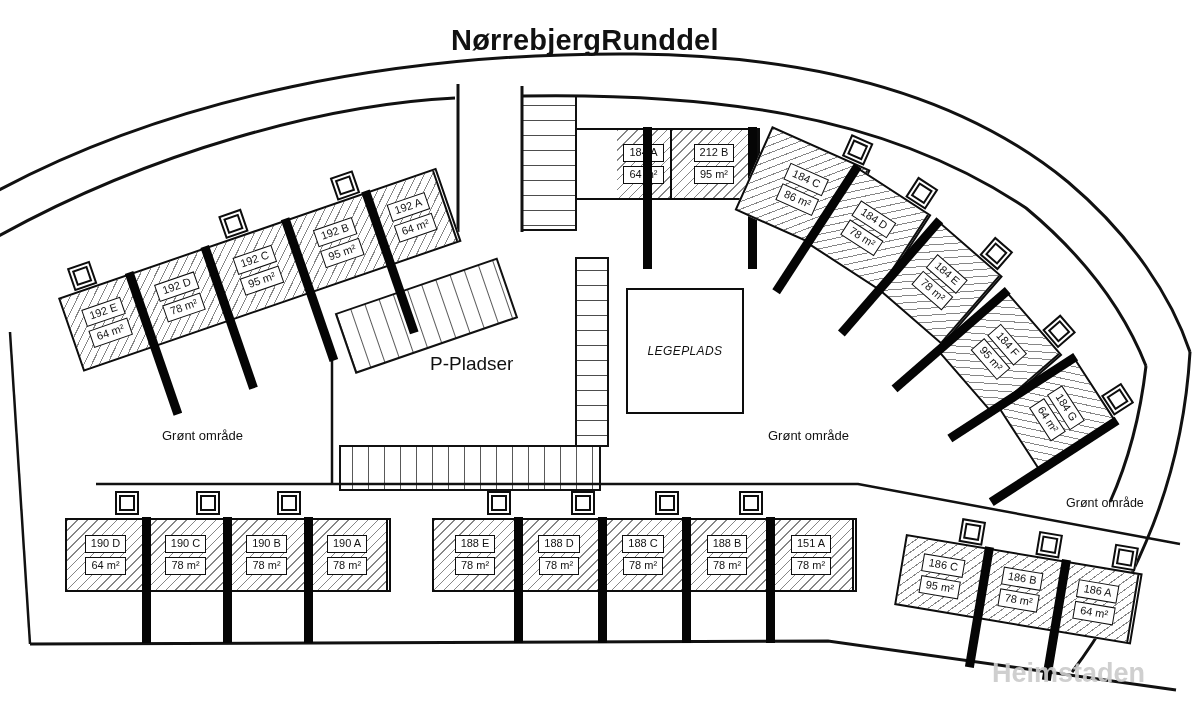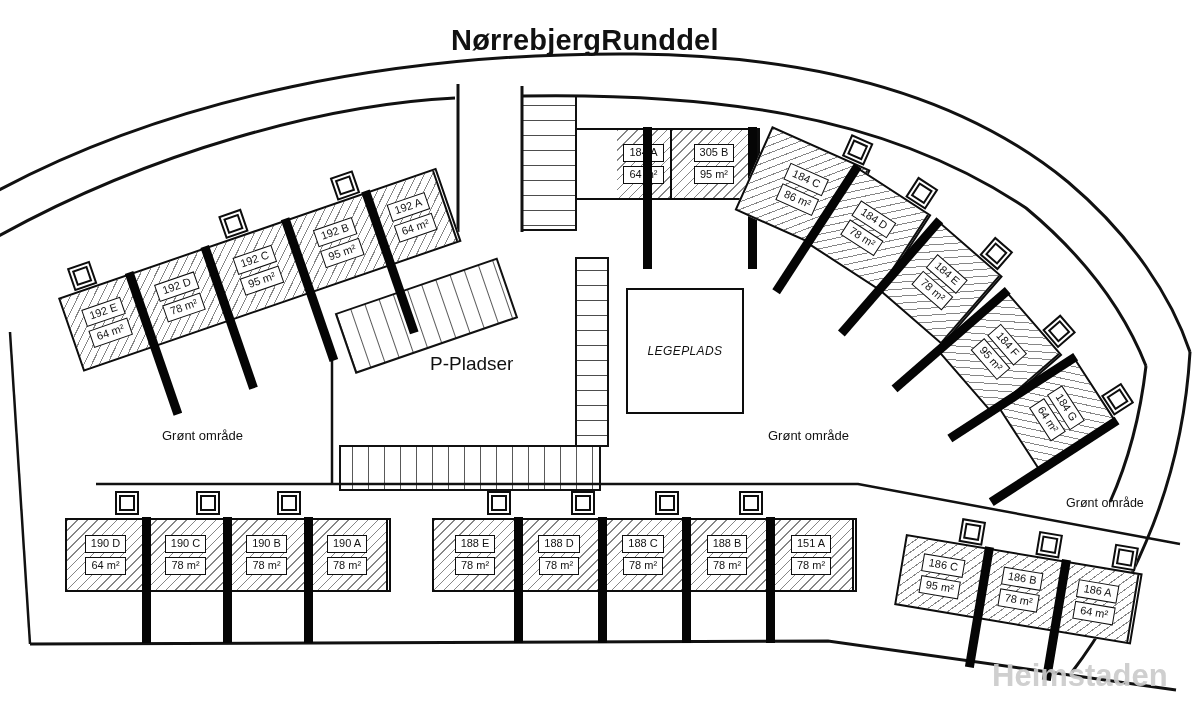--- a/index.html
+++ b/index.html
@@ -17,21 +17,21 @@
        white-space:nowrap;z-index:2;}
   .bar{position:absolute;top:-3px;width:9px;background:#050505;z-index:5;}
   .shed{position:absolute;width:20px;height:20px;border:2.5px solid #0d0d0d;background:#fff;z-index:4;}
   .shed::after{content:"";position:absolute;inset:2px;border:2px solid #0d0d0d;}
   .label{position:absolute;z-index:3;}
   .title{font-size:29px;font-weight:600;letter-spacing:0.2px;}
   .green{font-size:13px;}
   .plads{font-size:19px;}
   .lege{position:absolute;border:2.5px solid #0d0d0d;background:#fff;display:flex;align-items:center;
         justify-content:center;font-size:12px;letter-spacing:.4px;z-index:2;}
-  .wm{position:absolute;font-size:31px;font-weight:700;color:#cbcbcb;opacity:.92;z-index:9;}
+  .wm{position:absolute;font-size:27px;font-weight:700;color:#cbcbcb;opacity:.92;z-index:9;}
 </style>
 </head>
 <body>
 
 <div class="stage">
 
   <svg class="lines" width="1200" height="715" viewBox="0 0 1200 715">
     <defs>
       <pattern id="pv" patternUnits="userSpaceOnUse" width="16" height="44">
         <path d="M0 0 V44" stroke="#111" stroke-width="1.4"></path>
@@ -95,21 +95,21 @@
     <div class="shed" style="left:176px;top:-27px;"></div>
     <div class="shed" style="left:294px;top:-27px;"></div>
   </div>
 
   <div class="block" style="left:575px;top:128px;width:185px;height:72px;padding-left:40px;">
     <div class="unit" style="width:70px;">
       <div class="tag">184 A</div>
       <div class="tag">64 m²</div>
     </div>
     <div class="unit" style="width:110px;">
-      <div class="tag">305 B</div>
+      <div class="tag">212 B</div>
       <div class="tag">95 m²</div>
     </div>
     <div class="bar" style="left:66px;height:142px;"></div>
     <div class="bar" style="left:171px;height:142px;"></div>
   </div>
 
   <div class="block rot" style="left:772px;top:126px;width:108px;height:92px;transform:rotate(24deg);">
     <div class="unit" style="width:100%;">
       <div class="tag">184 C</div>
       <div class="tag">86 m²</div>

